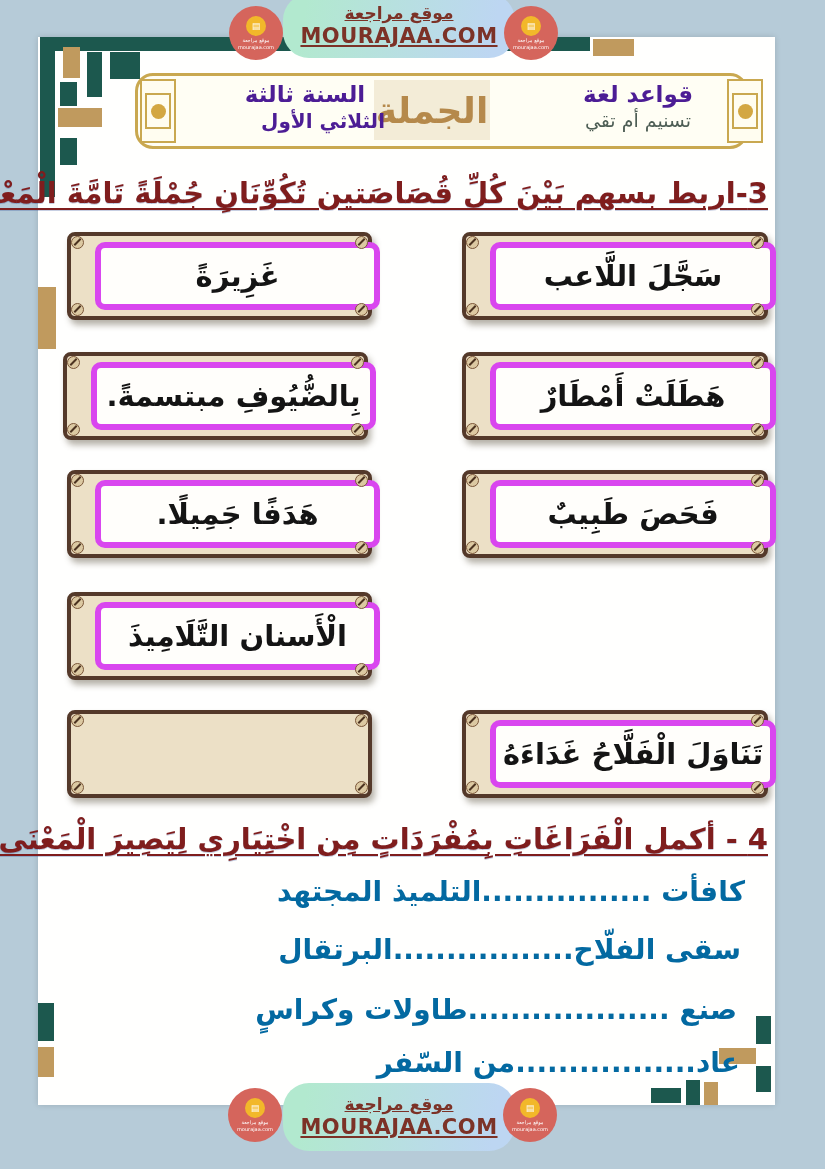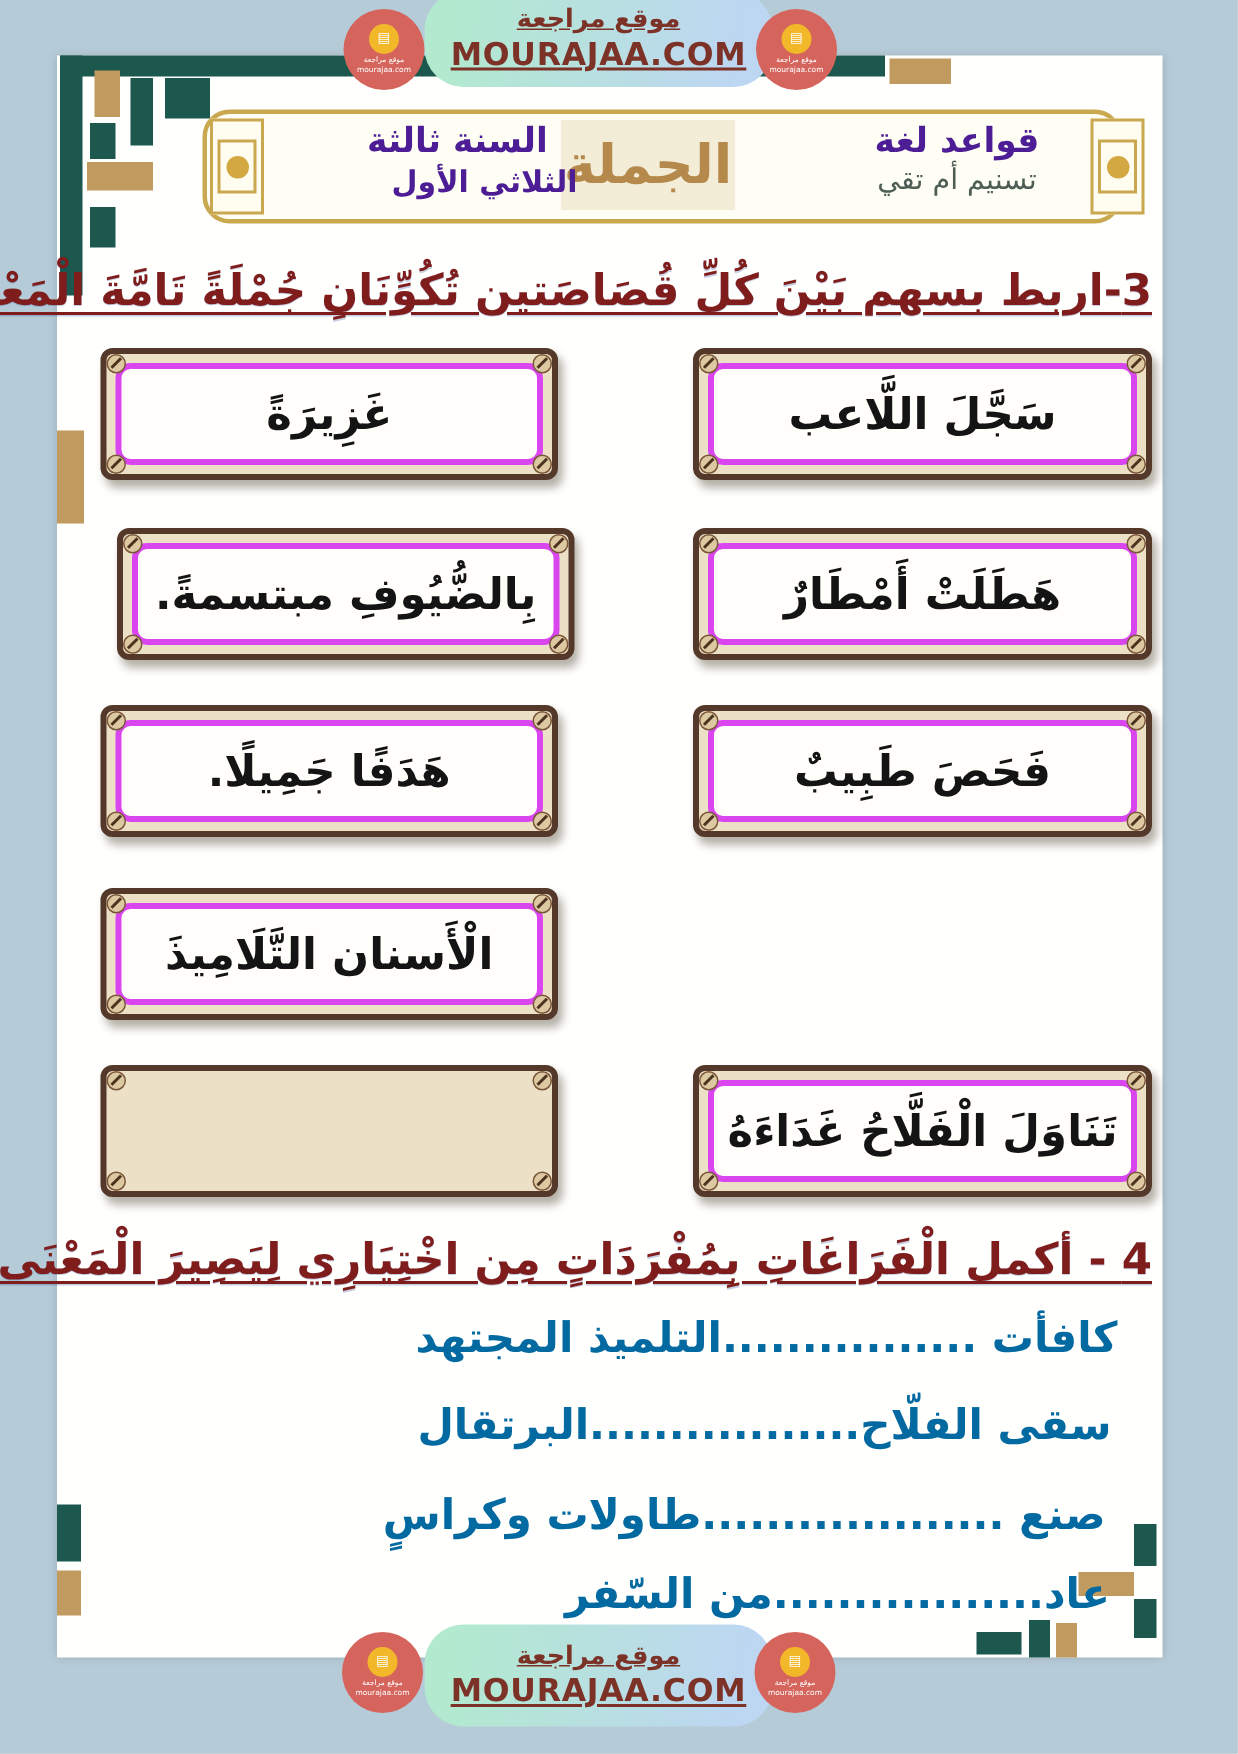--- a/index.html
+++ b/index.html
@@ -37,23 +37,23 @@
   .h-title{font-weight:700;font-size:36px;color:#b5894b;direction:rtl;}
 
   
   .ex-title{position:absolute;direction:rtl;color:#7f1d1d;font-weight:700;font-size:29px;white-space:nowrap;
             text-decoration:underline;text-underline-offset:5px;text-decoration-thickness:2px;z-index:2;
             text-shadow:0 1px 0 rgba(30,63,143,.25);}
 
   
   .card{position:absolute;width:306px;height:88px;background:#ece0c6;border:4px solid #54392a;border-radius:8px;
         box-shadow:3px 5px 6px rgba(70,60,40,.4);padding:6px;box-sizing:border-box;z-index:2;}
-  .card-inner{width:100%;height:100%;background:#fffefb;border:4px solid #d946ef;border-radius:10px;
+  .card-inner{width:100%;height:100%;background:#fffefb;border:6px solid #d946ef;border-radius:10px;
               display:flex;align-items:center;justify-content:center;direction:rtl;
-              font-weight:700;font-size:29px;color:#141414;box-sizing:border-box;line-height:1;}
+              font-weight:700;font-size:29px;color:#141414;box-sizing:border-box;line-height:1;margin-left:18px;}
   .screw{position:absolute;width:13px;height:13px;border-radius:50%;background:#dcc9a2;border:1px solid #7a5638;box-sizing:border-box;}
   .screw::after{content:"";position:absolute;left:1px;top:4px;width:9px;height:2px;background:#4c3320;transform:rotate(-45deg);}
   .s-tl{top:0;left:0;} .s-tr{top:0;right:0;} .s-bl{bottom:0;left:0;} .s-br{bottom:0;right:0;}
 
   
   .fill-line{position:absolute;direction:rtl;font-weight:700;font-size:28px;color:#0369a1;white-space:nowrap;z-index:2;}
 </style>
 </head>
 <body>
 
@@ -150,21 +150,21 @@
     <div class="card-inner">تَنَاوَلَ الْفَلَّاحُ غَدَاءَهُ</div>
   </div>
 
   <div class="card" style="left:67px;top:232px;width:305px;">
     <span class="screw s-tl"></span>
       <span class="screw s-tr"></span>
       <span class="screw s-bl"></span>
       <span class="screw s-br"></span>
     <div class="card-inner">غَزِيرَةً</div>
   </div>
-  <div class="card" style="left:78px;top:352px;width:305px;">
+  <div class="card" style="left:63px;top:352px;width:305px;">
     <span class="screw s-tl"></span>
       <span class="screw s-tr"></span>
       <span class="screw s-bl"></span>
       <span class="screw s-br"></span>
     <div class="card-inner">بِالضُّيُوفِ مبتسمةً.</div>
   </div>
   <div class="card" style="left:67px;top:470px;width:305px;">
     <span class="screw s-tl"></span>
       <span class="screw s-tr"></span>
       <span class="screw s-bl"></span>

